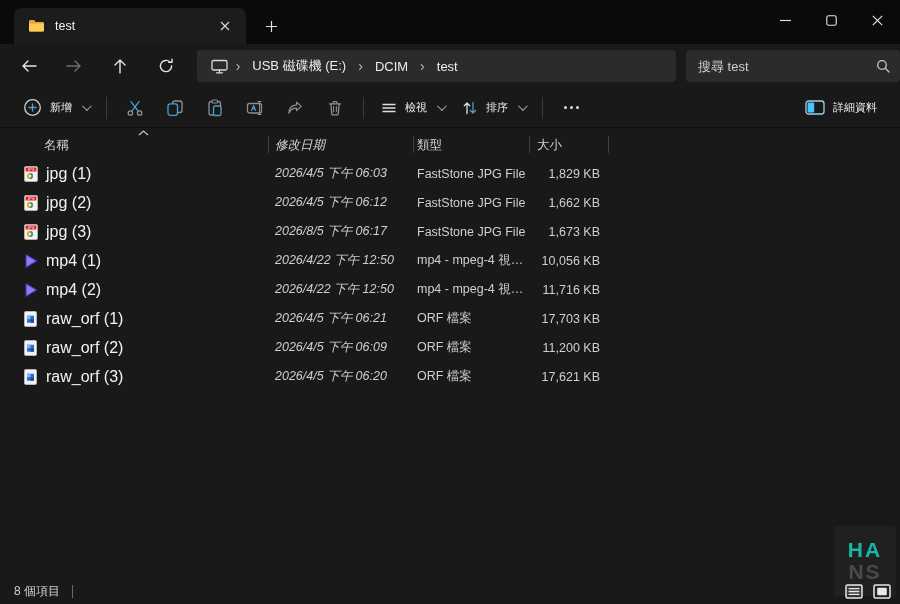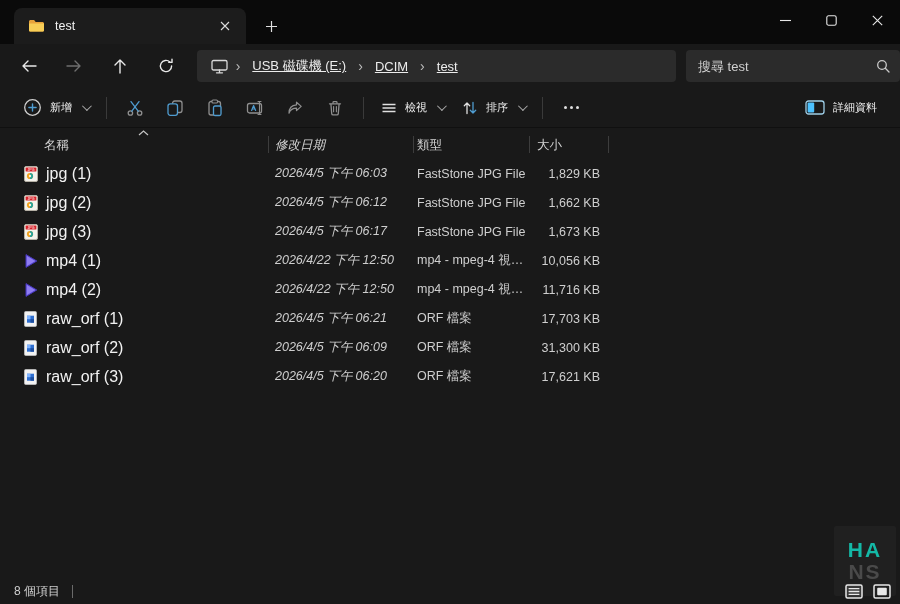--- a/index.html
+++ b/index.html
@@ -24,21 +24,21 @@
   .win-btn { width:46px; height:40px; display:flex; align-items:center; justify-content:center; }
 
   
   .navbar { height:44px; background:#191919; display:flex; align-items:center; }
   .nav-btn { width:34px; height:32px; margin-left:12px; border-radius:4px; display:flex; align-items:center; justify-content:center; }
   .nav-btn:first-child { margin-left:12px; }
   .breadcrumb-pill {
     margin-left:14px; height:32px; width:484px; background:#2b2b2b; border-radius:4px;
     display:flex; align-items:center; padding:0 8px; font-size:13px; color:#ececec;
   }
-  .crumb { padding:3px 6px; border-radius:3px; white-space:nowrap;text-decoration:underline; }
+  .crumb { padding:3px 6px; border-radius:3px; white-space:nowrap; }
   .crumb-chev { color:#bdbdbd; font-size:14px; padding:0 6px; }
   .bc-device-icon { margin:0 2px 0 6px; }
   .search-pill {
     margin-left:10px; height:32px; width:216px; background:#2b2b2b; border-radius:4px;
     display:flex; align-items:center; padding:0 10px 0 12px;
   }
   .search-input {
     flex:1; background:transparent; border:none; outline:none; color:#e4e4e4;
     font-size:13px; font-family:inherit; min-width:0;
   }
@@ -346,21 +346,21 @@
             <rect x="0.5" y="0.5" width="13" height="15" rx="1.5" fill="#f4f2ec" stroke="#b5b0a5"></rect>
             <rect x="1.6" y="1.6" width="10.8" height="4" rx="0.6" fill="#d8232a"></rect>
             <text x="7" y="4.9" font-size="3.6" fill="#ffffff" text-anchor="middle" font-family="sans-serif">JPG</text>
             <circle cx="6" cy="10" r="3.1" fill="#f0a322"></circle>
             <path d="M6 6.9 a3.1 3.1 0 0 1 0 6.2" fill="#2aa198"></path>
             <circle cx="6" cy="10" r="1.2" fill="#fff3d6"></circle>
           </svg>
         </span>
         <span class="fname">jpg (3)</span>
       </div>
-      <div class="cell c-date">2026/4/5 下午 06:17</div>
+      <div class="cell c-date">2026/8/5 下午 06:17</div>
       <div class="cell c-type">FastStone JPG File</div>
       <div class="cell c-size">1,673 KB</div>
     </div>
     <div class="row">
       <div class="cell c-name">
         <span class="ficon">
           <svg width="16" height="16" viewBox="0 0 16 16">
             <path d="M3 1.6 L13.8 8 L3 14.4 Z" fill="#6c5ce7" stroke="#4636b8" stroke-width="1" stroke-linejoin="round"></path>
             <path d="M3.8 3 L12 8 L3.8 13 Z" fill="#8f7df2"></path>
           </svg>
@@ -408,21 +408,21 @@
             <rect x="0.5" y="0.5" width="12" height="15" rx="1.2" fill="#f2f2f2" stroke="#b5b5b5"></rect>
             <rect x="3" y="4.7" width="7" height="7" fill="#2f6fd0"></rect>
             <rect x="3" y="4.7" width="3.5" height="3.5" fill="#7fb3ff"></rect>
             <rect x="6.5" y="8.2" width="3.5" height="3.5" fill="#1d4e9e"></rect>
           </svg>
         </span>
         <span class="fname">raw_orf (2)</span>
       </div>
       <div class="cell c-date">2026/4/5 下午 06:09</div>
       <div class="cell c-type">ORF 檔案</div>
-      <div class="cell c-size">31,300 KB</div>
+      <div class="cell c-size">11,200 KB</div>
     </div>
     <div class="row">
       <div class="cell c-name">
         <span class="ficon">
           <svg width="13" height="16" viewBox="0 0 13 16">
             <rect x="0.5" y="0.5" width="12" height="15" rx="1.2" fill="#f2f2f2" stroke="#b5b5b5"></rect>
             <rect x="3" y="4.7" width="7" height="7" fill="#2f6fd0"></rect>
             <rect x="3" y="4.7" width="3.5" height="3.5" fill="#7fb3ff"></rect>
             <rect x="6.5" y="8.2" width="3.5" height="3.5" fill="#1d4e9e"></rect>
           </svg>

